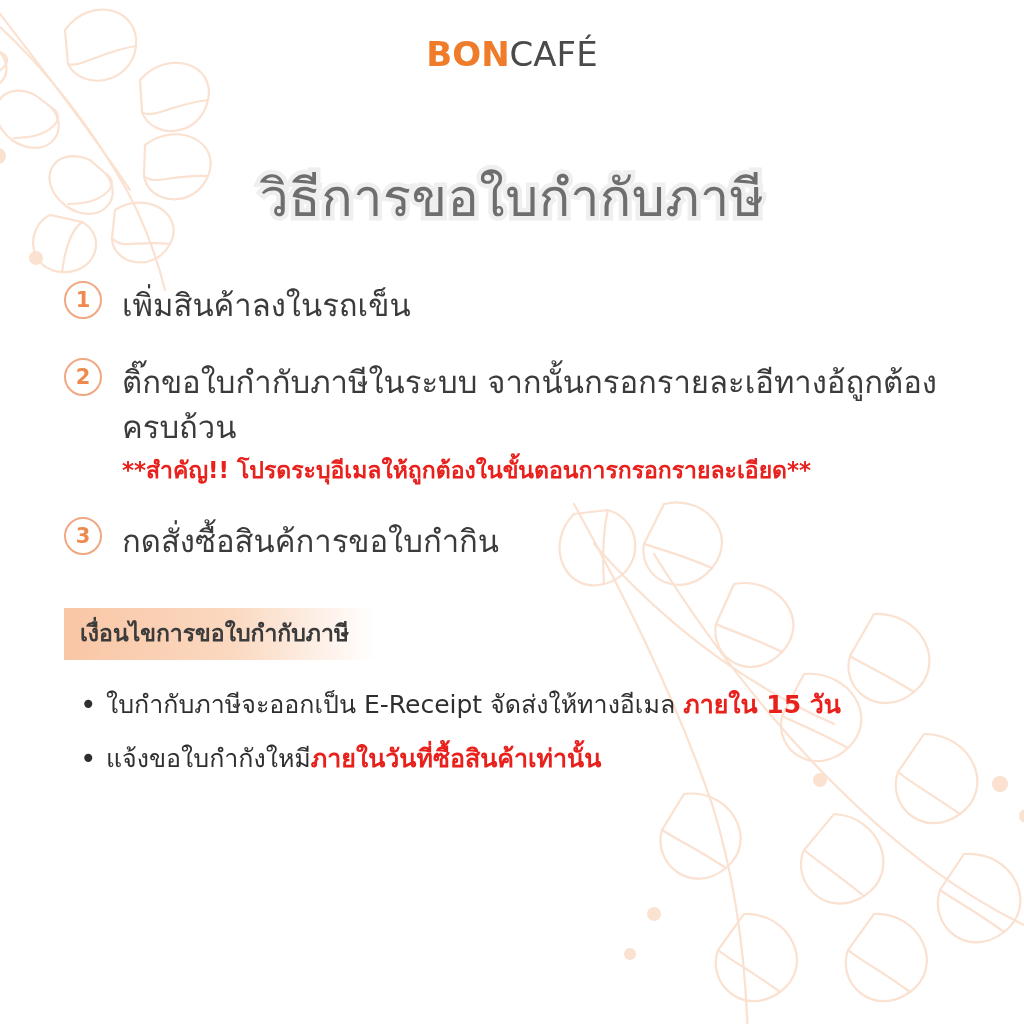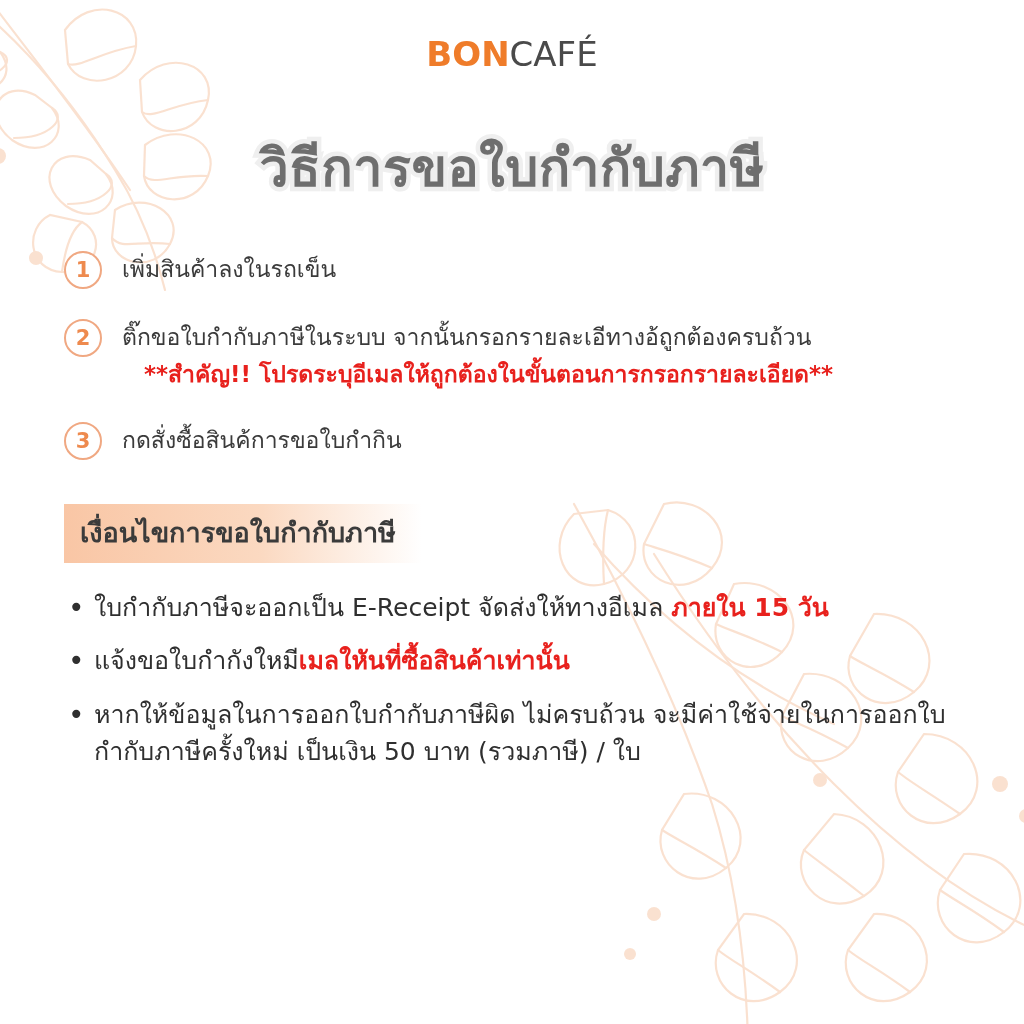--- a/index.html
+++ b/index.html
@@ -67,27 +67,28 @@
   }
 
   
   .headline-wrap {
     text-align: center;
     margin-top: 58px;
   }
   .headline {
     display: inline-block;
     font-size: 52px;
-    font-weight: bold;
+    font-weight: normal;
     color: #6e6e6e;
     line-height: 1.25;
     padding: 4px 22px;
     -webkit-text-stroke: 9px #efefef;
     paint-order: stroke fill;
     letter-spacing: 0.5px;
+    margin-top: 30px;
   }
 
   
   .steps {
     margin: 46px 0 0 0;
     padding: 0 68px 0 64px;
   }
   .step {
     display: flex;
     align-items: flex-start;
@@ -106,49 +107,48 @@
     align-items: center;
     justify-content: center;
     margin-right: 20px;
     box-sizing: border-box;
     background: #ffffff;
   }
   .step-body {
     padding-top: 2px;
   }
   .step-text {
-    font-size: 23px;
+    font-size: 31px;
     color: #3b3b3b;
     line-height: 1.45;
   }
   .step-warning {
     font-size: 23px;
     color: #e8211d;
     font-weight: bold;
     line-height: 1.45;
     margin-top: 4px;
-    margin-left: 22px;
   }
 
   
   .cond-title-wrap {
     margin: 44px 0 0 0;
     padding-left: 64px;
   }
   .cond-title {
     display: inline-block;
-    font-size: 27px;
+    font-size: 23px;
     font-weight: bold;
     color: #3b3b3b;
     padding: 7px 26px 9px 16px;
     background: linear-gradient(to right, #f9c6a5 0%, #fbd9c1 55%, rgba(253, 238, 229, 0) 100%);
   }
 
   .cond-list {
-    margin: 26px 0 0 0;
+    margin: 26px 0 0 12px;
     padding: 0 60px 0 64px;
     list-style: none;
   }
   .cond-item {
     position: relative;
     padding-left: 30px;
     margin-bottom: 16px;
     font-size: 25px;
     color: #2f2f2f;
     line-height: 1.5;
@@ -277,20 +277,17 @@
 
   <div class="cond-title-wrap">
     <div class="cond-title">เงื่อนไขการขอใบกำกับภาษี</div>
   </div>
 
   <ul class="cond-list">
     <li class="cond-item">
       <span>ใบกำกับภาษีจะออกเป็น E-Receipt จัดส่งให้ทางอีเมล </span><span class="hl-red">ภายใน 15 วัน</span>
     </li>
     <li class="cond-item">
-      <span>แจ้งขอใบกำกังใหมี</span><span class="hl-red">เมลใหันที่ซื้อสินค้าเท่านั้น</span>
-    </li>
-    <li class="cond-item">
-      <span>หากให้ข้อมูลในการออกใบกำกับภาษีผิด ไม่ครบถ้วน จะมีค่าใช้จ่ายในการออกใบกำกับภาษีครั้งใหม่ เป็นเงิน 50 บาท (รวมภาษี) / ใบ</span><span class="hl-red"></span>
+      <span>แจ้งขอใบกำกังใหมี</span><span class="hl-red">ภายในวันที่ซื้อสินค้าเท่านั้น</span>
     </li>
   </ul>
 
 </div>
 
 </body></html>

